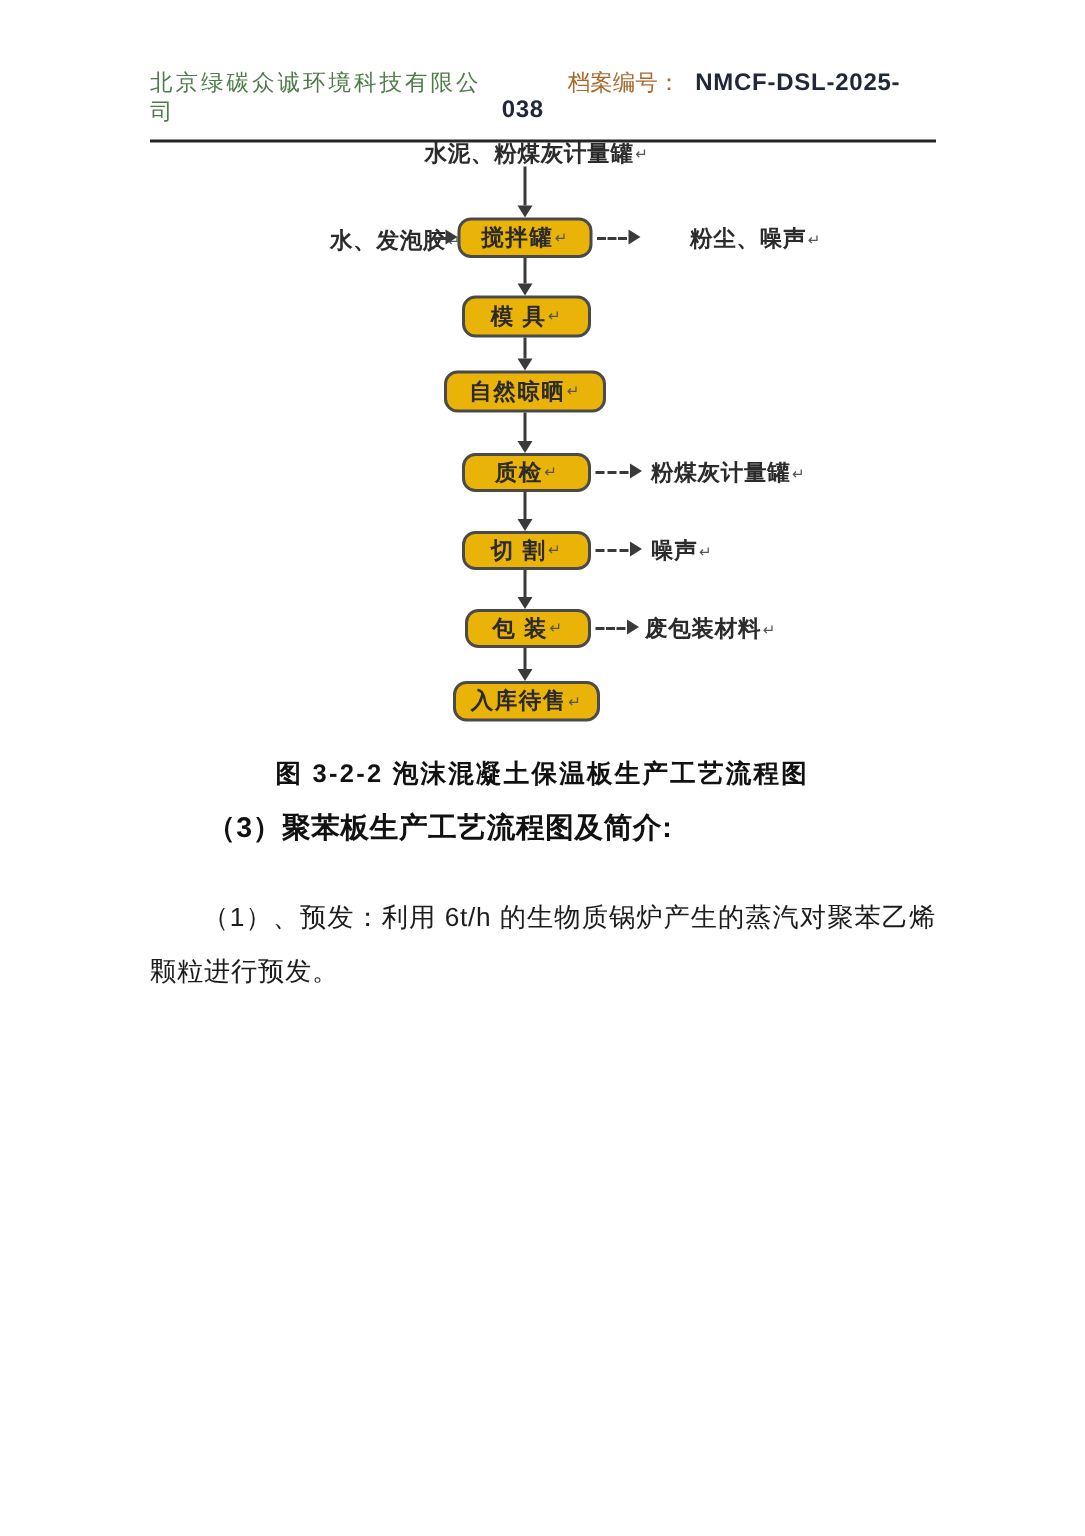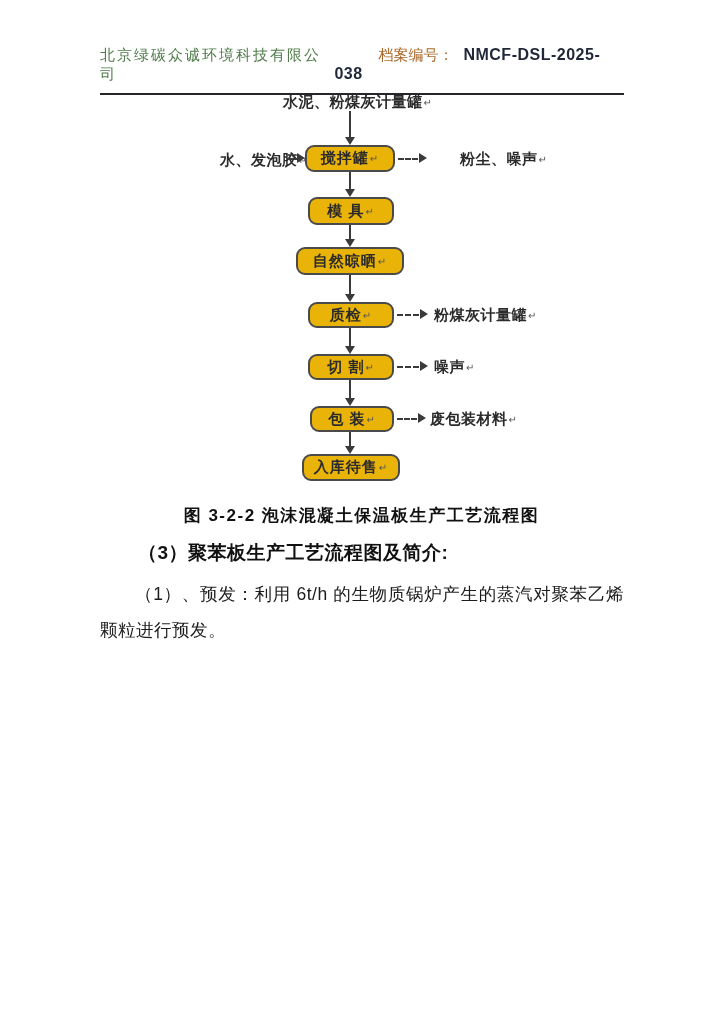--- a/index.html
+++ b/index.html
@@ -37,21 +37,21 @@
   .dline{position:absolute;height:0;border-top:2px dashed #3a3a3a;}
   .ahead-down{position:absolute;width:0;height:0;border-left:5px solid transparent;border-right:5px solid transparent;border-top:8px solid #3a3a3a;}
   .ahead-right{position:absolute;width:0;height:0;border-top:5px solid transparent;border-bottom:5px solid transparent;border-left:8px solid #3a3a3a;}
   
   .caption{
     position:absolute;top:504px;left:0;width:723px;
     text-align:center;font-size:17px;font-weight:bold;letter-spacing:1.5px;color:#111;
   }
   .body-block{position:absolute;top:538px;left:100px;width:524px;}
   .sec-heading{
-    margin:0 0 8px 0;font-size:19px;font-weight:bold;
+    margin:0 0 25px 0;font-size:19px;font-weight:bold;
     text-indent:2em;line-height:30px;color:#111;letter-spacing:0.5px;
   }
   .para{
     margin:0;font-size:17.5px;line-height:36px;
     text-align:justify;text-indent:2em;color:#1c1c1c;letter-spacing:0.5px;
   }
   
   .footer{
     position:absolute;top:940px;left:0;width:723px;
     text-align:center;font-size:15px;color:#1d2433;

